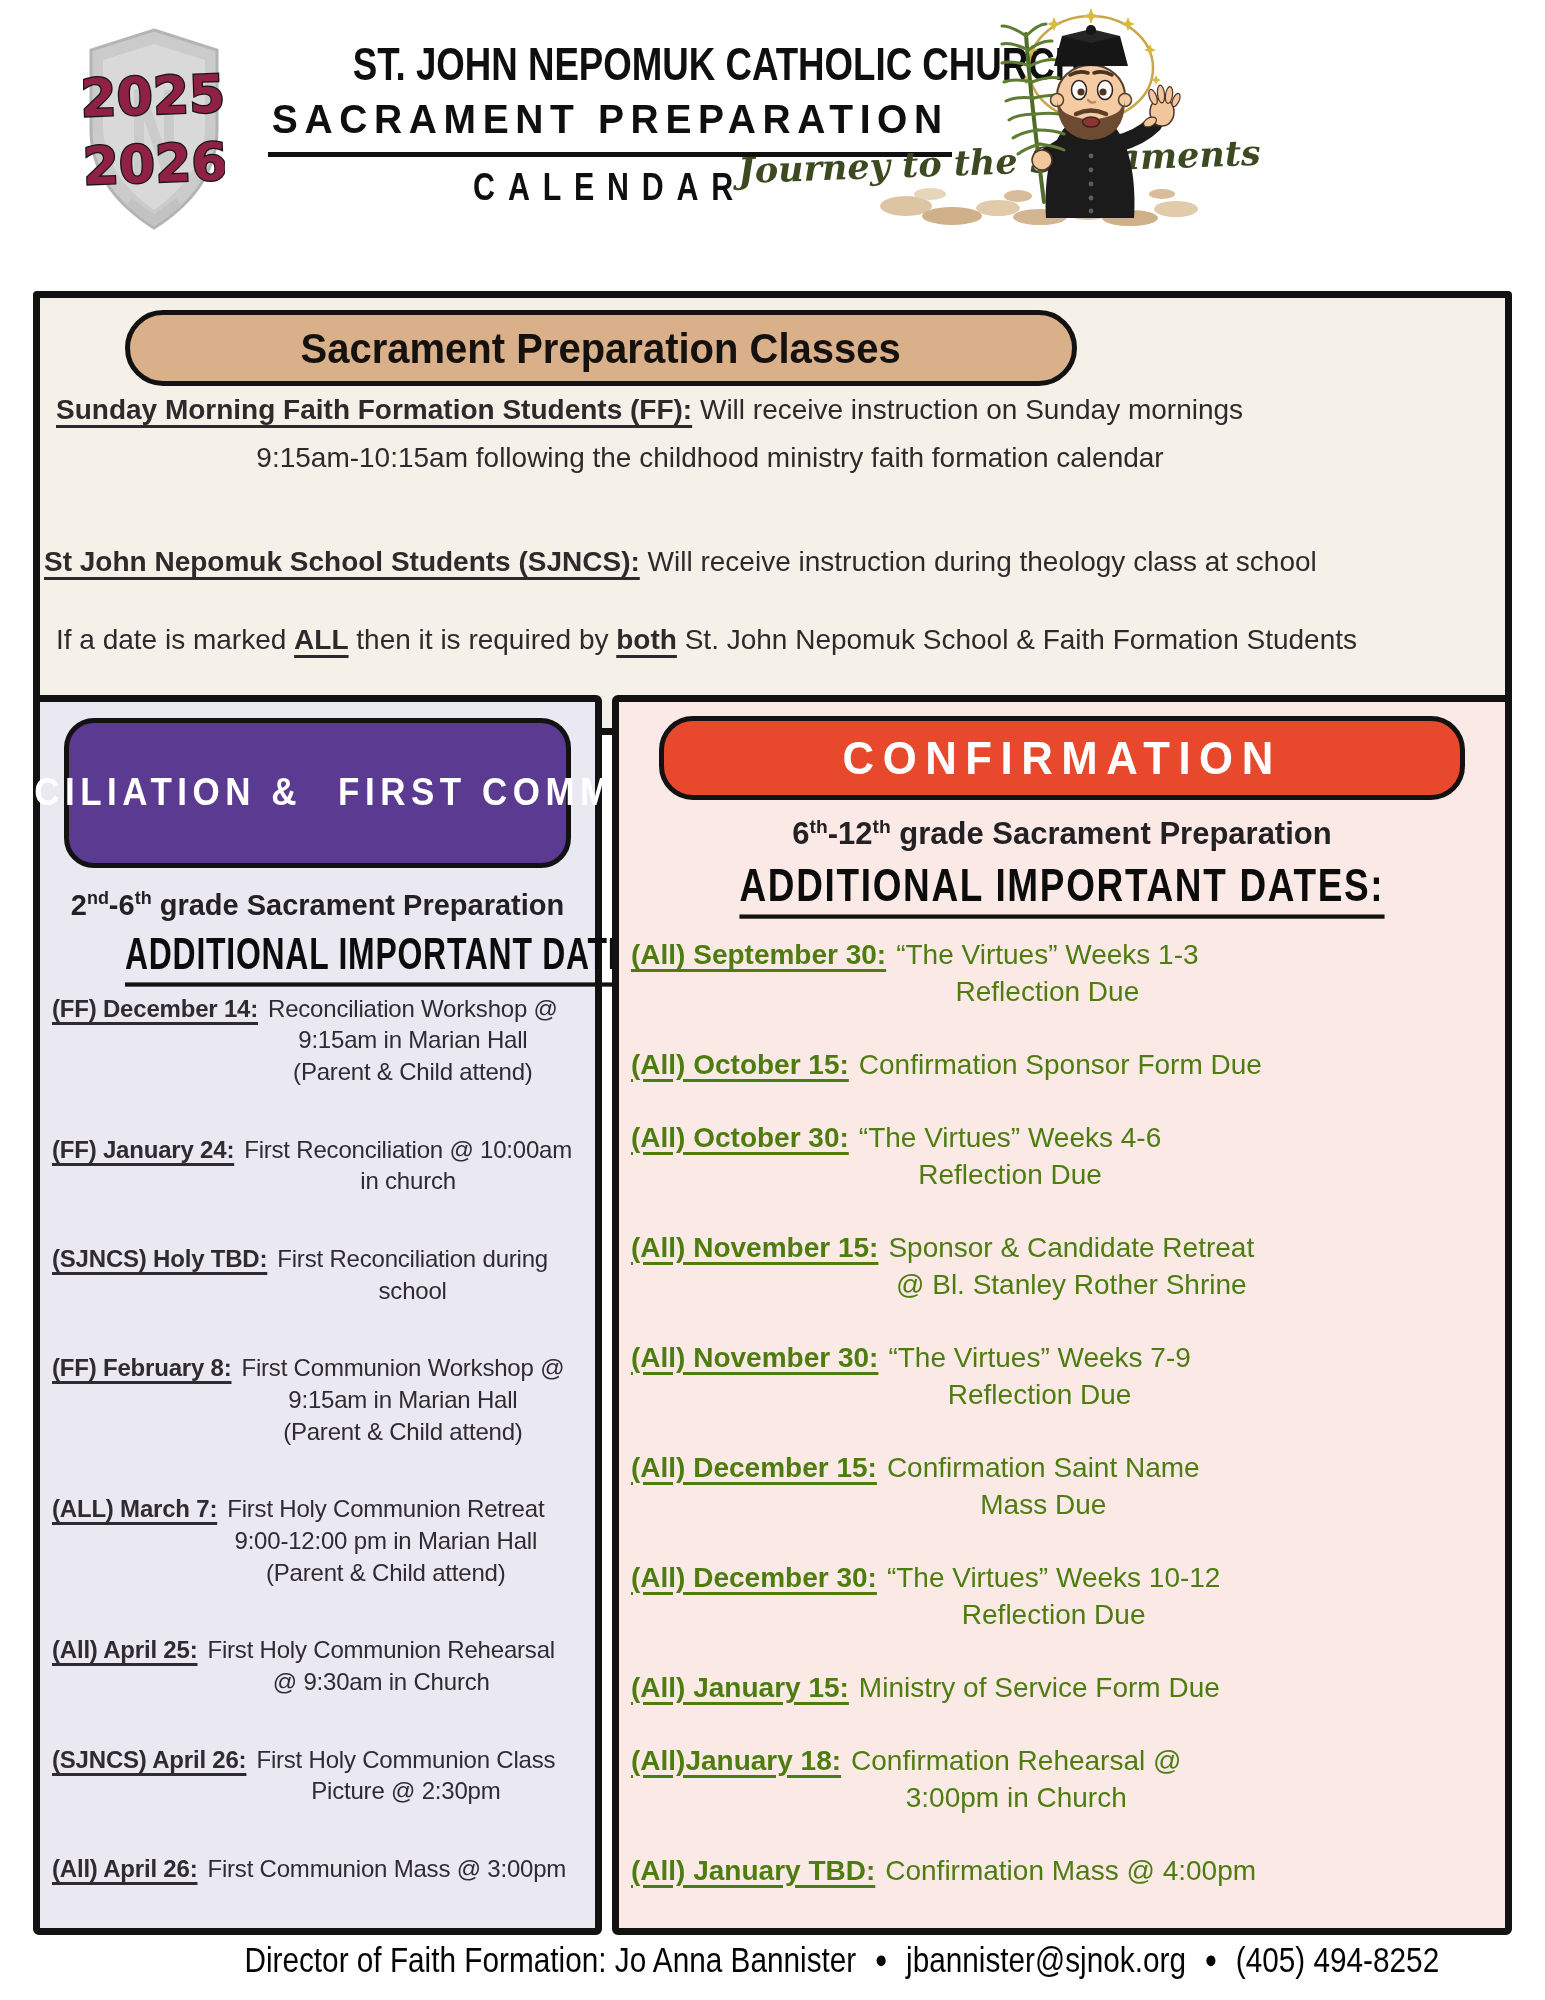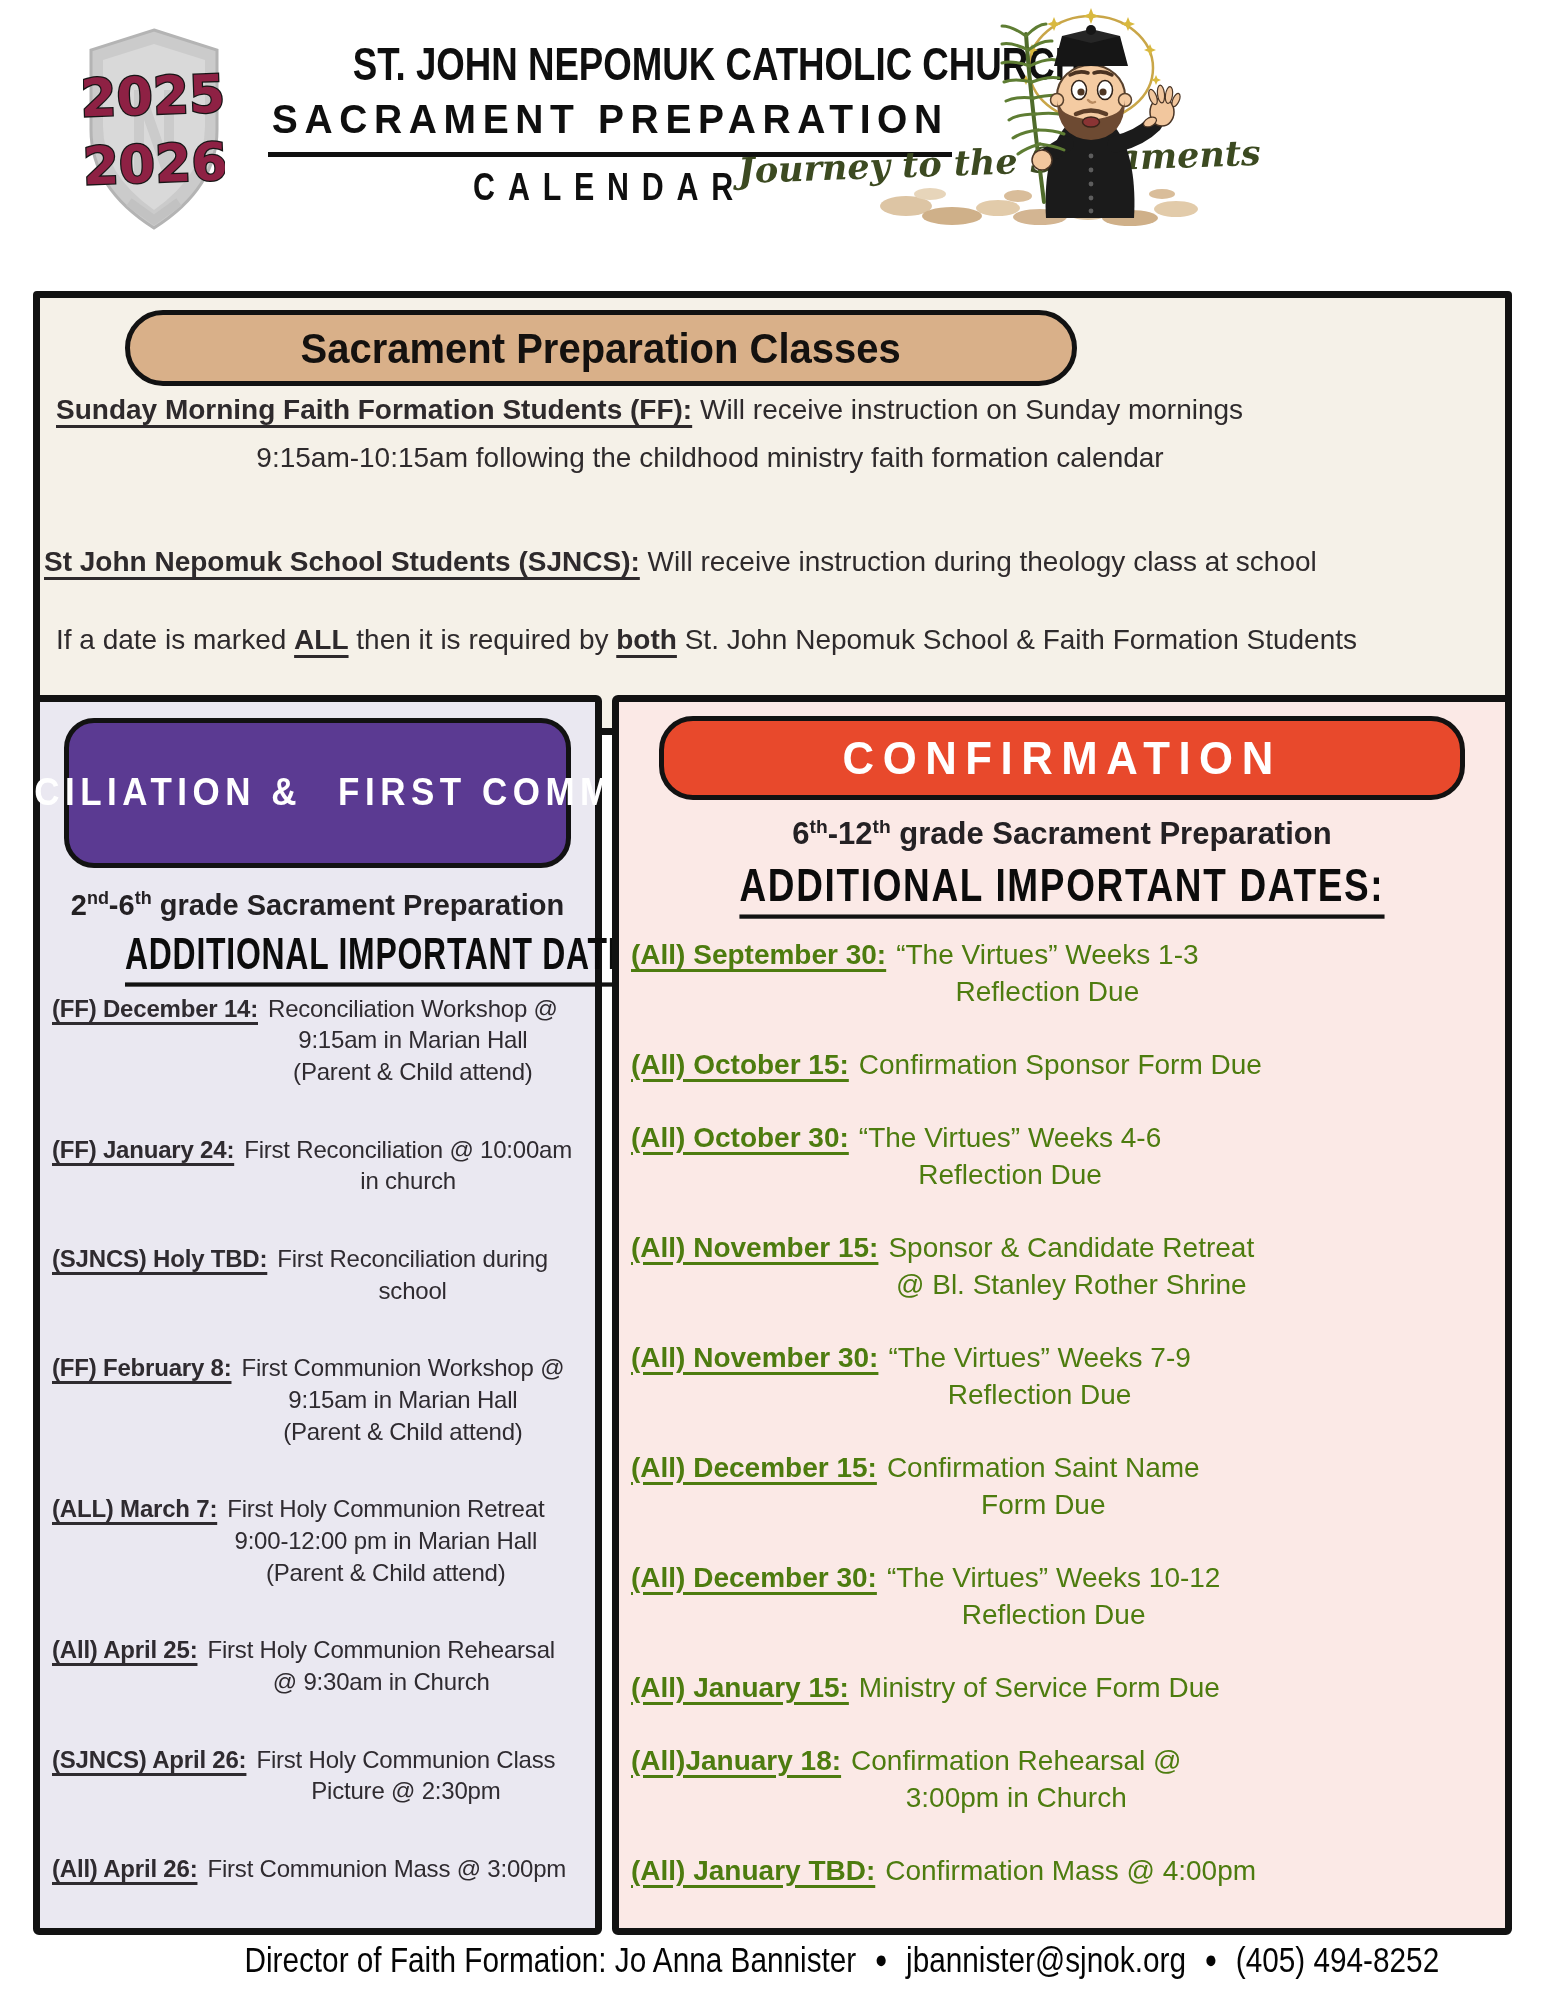--- a/index.html
+++ b/index.html
@@ -327,21 +327,21 @@
         <span class="e-label">(All) November 30:</span>
         <span class="e-desc">
           <span class="e-line">“The Virtues” Weeks 7-9</span>
           <span class="e-line">Reflection Due</span>
         </span>
       </div>
       <div class="entry">
         <span class="e-label">(All) December 15:</span>
         <span class="e-desc">
           <span class="e-line">Confirmation Saint Name</span>
-          <span class="e-line">Form Due</span>
+          <span class="e-line">Mass Due</span>
         </span>
       </div>
       <div class="entry">
         <span class="e-label">(All) December 30:</span>
         <span class="e-desc">
           <span class="e-line">“The Virtues” Weeks 10-12</span>
           <span class="e-line">Reflection Due</span>
         </span>
       </div>
       <div class="entry">

